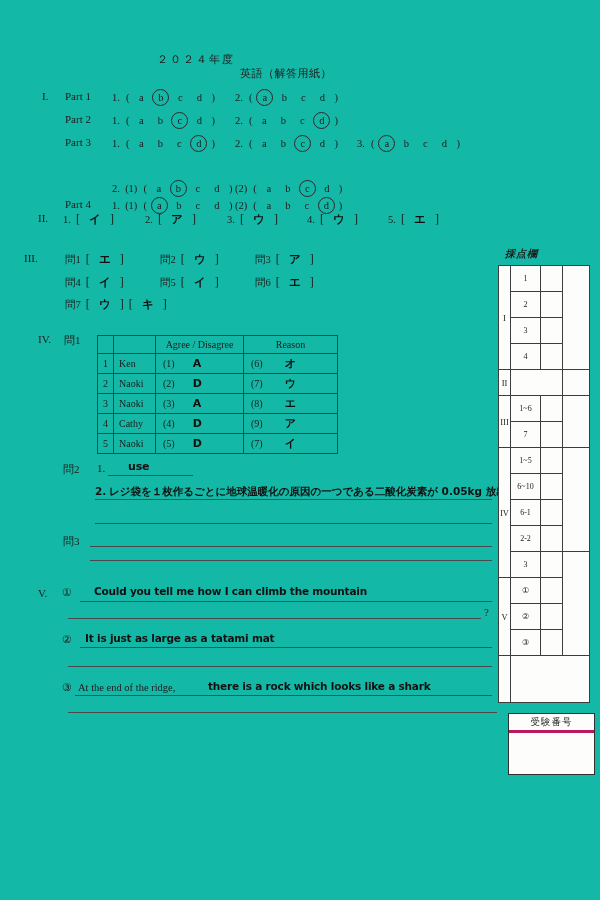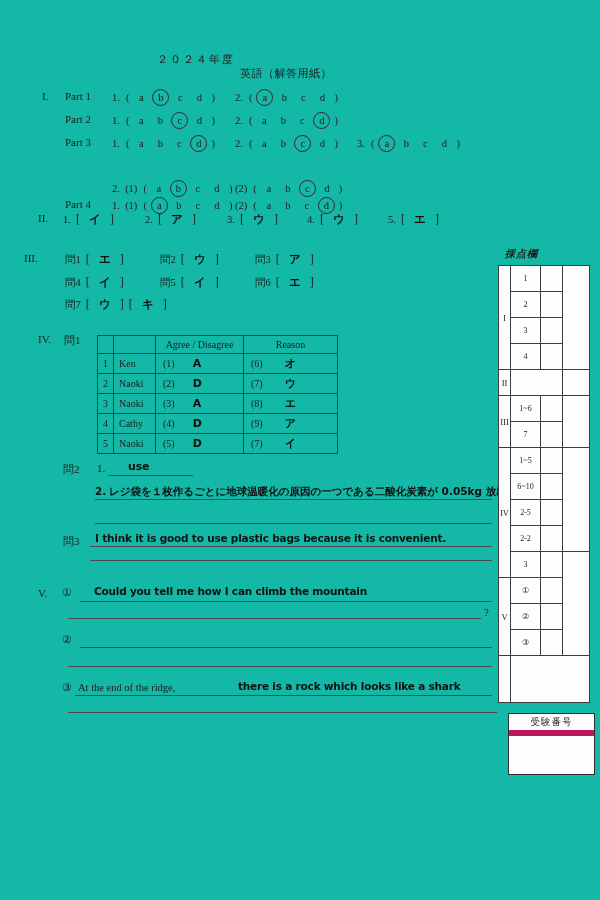--- a/index.html
+++ b/index.html
@@ -34,21 +34,21 @@
          grid-template-columns:12px 30px 22px 26px;
          grid-template-rows:repeat(15,26px) 46px;
          border:1px solid #3d3d3d;box-sizing:content-box;background:#fdfdfc;}
   .gcell{display:flex;align-items:center;justify-content:center;font-size:8px;
          font-family:"Liberation Serif","DejaVu Serif",serif;overflow:hidden;}
   .gcell.br{border-right:1px solid #3d3d3d;}
   .gcell.bb{border-bottom:1px solid #3d3d3d;}
   
   .exbox{position:absolute;left:508px;top:713px;width:87px;height:62px;border:1.5px solid #2f2f2f;
          box-sizing:border-box;background:#fdfdfc;}
-  .exbox .exhdr{height:16px;border-bottom:6px solid #be185d;display:flex;align-items:center;
+  .exbox .exhdr{height:16px;border-bottom:3px solid #be185d;display:flex;align-items:center;
          justify-content:center;font-size:9.5px;letter-spacing:1px;}
 </style>
 </head>
 <body>
 
 <div class="page">
 
   <div class="abs lab" style="left:157px;top:52px;letter-spacing:2px;">２０２４年度</div>
   <div class="abs lab" style="left:240px;top:66px;letter-spacing:0.5px;">英語（解答用紙）</div>
 
@@ -389,42 +389,42 @@
   <div class="abs lab" style="left:97px;top:462px;">1.</div>
   <div class="abs hw" style="left:128px;top:460px;font-size:11px;">use</div>
   <div class="line" style="left:108px;top:475px;width:85px;"></div>
 
   <div class="abs hw-jp" style="left:95px;top:485px;">2.</div>
   <div class="abs hw-jp" style="left:109px;top:485px;white-space:nowrap;">レジ袋を１枚作るごとに地球温暖化の原因の一つである二酸化炭素が 0.05kg 放出されるから。</div>
   <div class="line" style="left:95px;top:499px;width:397px;"></div>
   <div class="line" style="left:95px;top:523px;width:397px;"></div>
 
   <div class="abs lab" style="left:63px;top:534px;">問3</div>
-  <div class="abs hw" style="left:95px;top:532px;font-size:10.5px;white-space:nowrap;">I think it is good to use plastic bags because it is convenient.</div>
   <div class="line" style="left:90px;top:546px;width:402px;"></div>
   <div class="line" style="left:90px;top:560px;width:402px;"></div>
 
   <div class="abs lab" style="left:38px;top:587px;">V.</div>
   <div id="sec5">
       <div class="row" style="top: 586px;">
         <span class="abs serif" style="left: 62px; top: 0px; font-size: 11px;">①</span>
         <span class="abs hw" style="left: 85px; top: -1px; font-size: 10.5px; white-space: nowrap; margin-left: 9px;">Could you tell me how I can climb the mountain</span>
       </div>
       <div class="line" style="left: 80px; top: 601px; width: 412px;"></div>
       <div class="line" style="left: 68px; top: 618px; width: 413px;"></div>
       <div class="abs serif" style="left: 484px; top: 606px; font-size: 11px;">?</div>
       <div class="row" style="top: 633px;">
         <span class="abs serif" style="left: 62px; top: 0px; font-size: 11px;">②</span>
+        <span class="abs hw" style="left: 85px; top: -1px; font-size: 10.5px; white-space: nowrap;">It is just as large as a tatami mat</span>
       </div>
       <div class="line" style="left: 80px; top: 647px; width: 412px;"></div>
       <div class="line" style="left: 68px; top: 666px; width: 424px;"></div>
       <div class="row" style="top: 681px;">
         <span class="abs serif" style="left: 62px; top: 0px; font-size: 11px;">③</span>
         <span class="abs serif" style="left: 78px; top: 1px; font-size: 10.5px; white-space: nowrap;">At the end of the ridge,</span>
-        <span class="abs hw" style="left: 208px; top: -1px; font-size: 10.5px; white-space: nowrap; margin-left: 30px;">there is a rock which looks like a shark</span>
+        <span class="abs hw" style="left: 208px; top: -1px; font-size: 10.5px; white-space: nowrap;">there is a rock which looks like a shark</span>
       </div>
       <div class="line" style="left: 75px; top: 695px; width: 417px;"></div>
       <div class="line" style="left: 68px; top: 712px; width: 429px;"></div>
     </div>
 
   <div class="abs" style="left:505px;top:247px;font-size:10px;letter-spacing:1px;font-weight:bold;font-style:italic;">採点欄</div>
   <div class="grade" id="grading-grid">
       <div class="gcell br bb" style="grid-area: 1 / 1 / 5 / 2; font-size: 8.5px;">I</div>
       <div class="gcell br bb" style="grid-area: 1 / 2 / 2 / 3;">1</div>
       <div class="gcell br bb" style="grid-area: 1 / 3 / 2 / 4;"></div>
@@ -439,21 +439,21 @@
       <div class="gcell br bb" style="grid-area: 6 / 1 / 8 / 2; font-size: 8.5px;">III</div>
       <div class="gcell br bb" style="grid-area: 6 / 2 / 7 / 3;">1~6</div>
       <div class="gcell br bb" style="grid-area: 6 / 3 / 7 / 4;"></div>
       <div class="gcell br bb" style="grid-area: 7 / 2 / 8 / 3;">7</div>
       <div class="gcell br bb" style="grid-area: 7 / 3 / 8 / 4;"></div>
       <div class="gcell br bb" style="grid-area: 8 / 1 / 13 / 2; font-size: 8.5px;">IV</div>
       <div class="gcell br bb" style="grid-area: 8 / 2 / 9 / 3;">1~5</div>
       <div class="gcell br bb" style="grid-area: 8 / 3 / 9 / 4;"></div>
       <div class="gcell br bb" style="grid-area: 9 / 2 / 10 / 3;">6~10</div>
       <div class="gcell br bb" style="grid-area: 9 / 3 / 10 / 4;"></div>
-      <div class="gcell br bb" style="grid-area: 10 / 2 / 11 / 3;">2-5</div>
+      <div class="gcell br bb" style="grid-area: 10 / 2 / 11 / 3;">6-1</div>
       <div class="gcell br bb" style="grid-area: 10 / 3 / 11 / 4;"></div>
       <div class="gcell br bb" style="grid-area: 11 / 2 / 12 / 3;">2-2</div>
       <div class="gcell br bb" style="grid-area: 11 / 3 / 12 / 4;"></div>
       <div class="gcell br bb" style="grid-area: 12 / 2 / 13 / 3;">3</div>
       <div class="gcell br bb" style="grid-area: 12 / 3 / 13 / 4;"></div>
       <div class="gcell br bb" style="grid-area: 13 / 1 / 16 / 2; font-size: 8.5px;">V</div>
       <div class="gcell br bb" style="grid-area: 13 / 2 / 14 / 3;">①</div>
       <div class="gcell br bb" style="grid-area: 13 / 3 / 14 / 4;"></div>
       <div class="gcell br bb" style="grid-area: 14 / 2 / 15 / 3;">②</div>
       <div class="gcell br bb" style="grid-area: 14 / 3 / 15 / 4;"></div>

